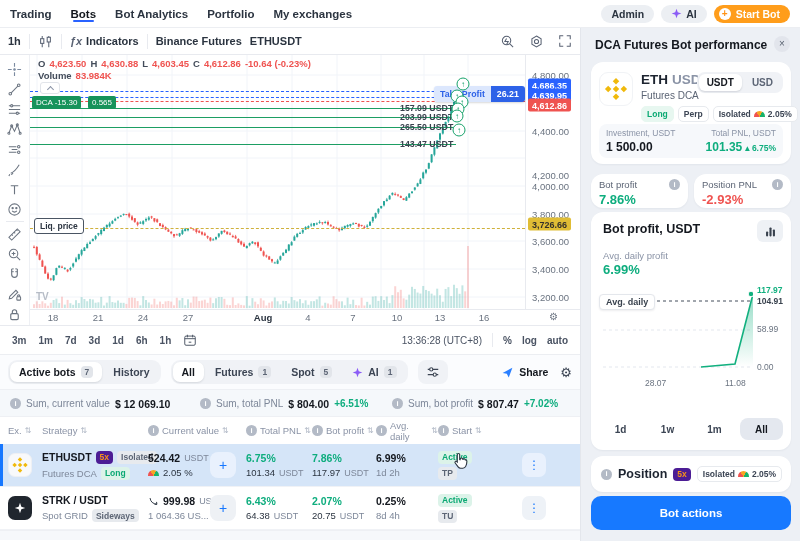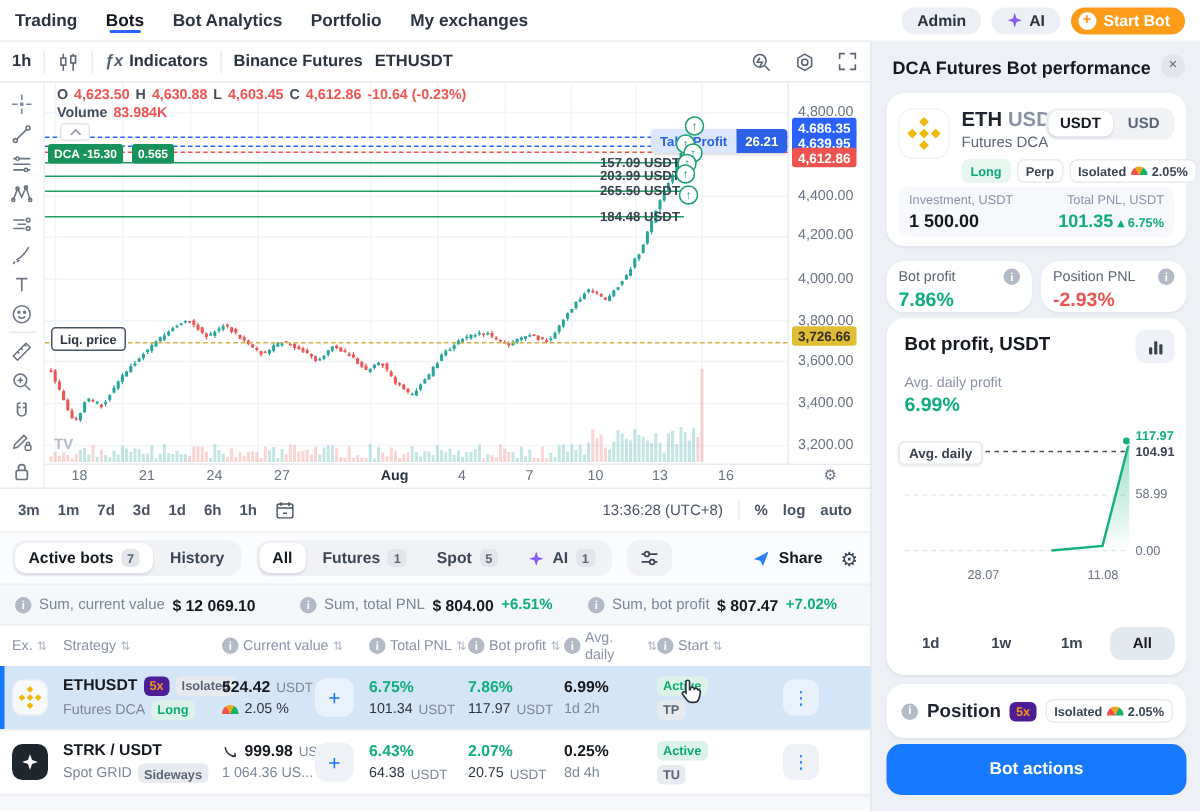--- a/index.html
+++ b/index.html
@@ -38,21 +38,21 @@
   .ohlc .k{color:#434c5a;font-weight:600}.ohlc .v{color:#ef5350;font-weight:600}
   .volrow{position:absolute;left:8px;top:15px;font-size:9.5px;z-index:4}
   .volrow .k{color:#434c5a;font-weight:700}.volrow .v{color:#ef5350;font-weight:600;margin-left:4px}
   .collapse-chip{position:absolute;left:10px;top:27px;width:20px;height:12px;background:#fff;border:1px solid #e2e5ea;border-radius:3px;display:flex;align-items:center;justify-content:center;z-index:4;cursor:pointer}
   .chev-up{width:5px;height:5px;border-left:1.4px solid #8a93a6;border-top:1.4px solid #8a93a6;transform:rotate(45deg);margin-top:2px}
   .hline{position:absolute;left:0;height:0;z-index:2}
   .hline.dash-blue{border-top:1px dashed #2962ff}
   .hline.dash-red{border-top:1px dashed #ef5350}
   .hline.solid-green{border-top:1px solid #1d9e63}
   .hline.dash-yellow{border-top:1px dashed #cfb13c}
-  .dca-badge{position:absolute;top:41px;background:#17935b;color:#fff;font-size:8px;font-weight:700;padding:2px 4px;border-radius:2px;z-index:5;white-space:nowrap}
+  .dca-badge{position:absolute;top:41px;background:#17935b;color:#fff;font-size:8px;font-weight:400;padding:2px 4px;border-radius:2px;z-index:5;white-space:nowrap}
   .order-label{position:absolute;width:120px;font-size:8.8px;font-weight:700;color:#39424e;z-index:4;transform:translateY(-50%);left:370px}
   .tp-tooltip{position:absolute;left:404px;top:31px;display:flex;border-radius:3px;overflow:hidden;z-index:5;box-shadow:0 1px 2px rgba(0,0,0,.15)}
   .tp-tooltip .tpl{background:#dce7fd;color:#2d62e8;font-size:8.8px;font-weight:700;padding:3px 6px;white-space:nowrap}
   .tp-tooltip .tpv{background:#2d62e8;color:#fff;font-size:8.8px;font-weight:700;padding:3px 6px}
   .tp-circle{position:absolute;width:13px;height:13px;border-radius:50%;background:#fff;border:1.4px solid #17a26b;color:#17a26b;font-size:8px;font-weight:700;display:flex;align-items:center;justify-content:center;transform:translate(-50%,-50%);z-index:6;line-height:1}
   .liq-badge{position:absolute;left:4px;top:163px;background:#fff;border:1px solid #4a5563;border-radius:3px;color:#2b3440;font-size:8.5px;font-weight:700;padding:2px 5px;z-index:5}
   .ptick{position:absolute;left:6px;transform:translateY(-50%);font-size:9.5px;color:#6a7380;white-space:nowrap}
   .pbadge{position:absolute;left:2px;transform:translateY(-50%);font-size:9px;font-weight:700;color:#fff;padding:1.5px 4px;border-radius:2px;white-space:nowrap;z-index:6}
   .pbadge.blue{background:#2962ff}.pbadge.red{background:#ef5350}
   .pbadge.yellow{background:#e0bd35;color:#33302a}
@@ -850,21 +850,21 @@
         <div class="hline dash-red" style="top:46px;width:495px"></div>
         <div class="hline solid-green" style="top:53px;width:426px"></div>
         <div class="hline solid-green" style="top:62px;width:426px"></div>
         <div class="hline solid-green" style="top:72px;width:426px"></div>
         <div class="hline solid-green" style="top:89px;width:426px"></div>
         <div class="hline dash-yellow" style="top:173px;width:495px"></div>
 
         <div class="order-label" style="top:53px">157.09 USDT</div>
         <div class="order-label" style="top:62px">203.99 USDT</div>
         <div class="order-label" style="top:72px">265.50 USDT</div>
-        <div class="order-label" style="top:89px">184.48 USDT</div>
+        <div class="order-label" style="top:89px">143.47 USDT</div>
 
         <div class="tp-tooltip">
           <span class="tpl">Take Profit</span>
             <span class="tpv">26.21</span>
         </div>
 
         <div class="tp-circle" style="left:433px;top:29px">↑</div>
         <div class="tp-circle" style="left:427px;top:41px">↑</div>
         <div class="tp-circle" style="left:432px;top:47px">↑</div>
         <div class="tp-circle" style="left:428px;top:54px">↑</div>
@@ -872,21 +872,21 @@
         <div class="tp-circle" style="left:429px;top:75px">↑</div>
 
         <div class="liq-badge">Liq. price</div>
         <div class="tv-logo">TV</div>
 
         <div class="axis-v"></div>
           <div class="axis-h"></div>
         <div class="price-axis">
           <span class="ptick" style="top:20px">4,800.00</span>
           <span class="ptick" style="top:76px">4,400.00</span>
-          <span class="ptick" style="top:102px">4,200.00</span>
+          <span class="ptick" style="top:120px">4,200.00</span>
           <span class="ptick" style="top:131px">4,000.00</span>
           <span class="ptick" style="top:159px">3,800.00</span>
           <span class="ptick" style="top:186px">3,600.00</span>
           <span class="ptick" style="top:214px">3,400.00</span>
           <span class="ptick" style="top:242px">3,200.00</span>
           <span class="pbadge blue" style="top:30px">4,686.35</span>
           <span class="pbadge blue" style="top:40px">4,639.95</span>
           <span class="pbadge red" style="top:50px">4,612.86</span>
           <span class="pbadge yellow" style="top:169px">3,726.66</span>
         </div>

